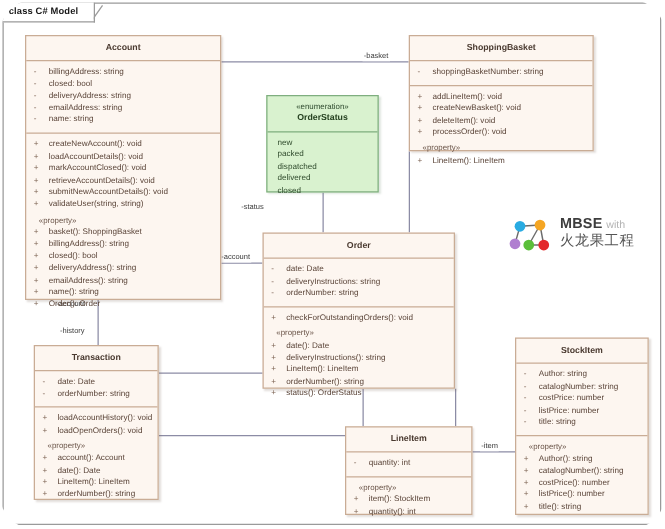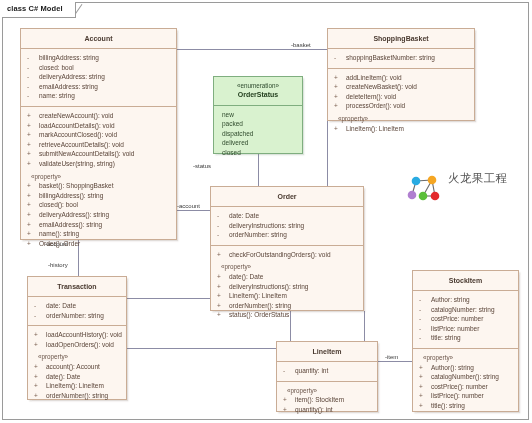--- a/index.html
+++ b/index.html
@@ -7,20 +7,21 @@
     padding: 0;
     background: #ffffff;
   }
   #canvas {
     position: relative;
     width: 532px;
     height: 423px;
     background: #ffffff;
     font-family: "Liberation Sans", sans-serif;
     overflow: hidden;
+    border-radius: 27px;
   }
 
   
   .frame {
     position: absolute;
     left: 2px;
     top: 2px;
     width: 527px;
     height: 418px;
     border: 1px solid #9a9a9a;
@@ -356,17 +357,20 @@
       <line x1="26" y1="8" x2="17" y2="24" stroke="#6b6b6b" stroke-width="1.1"></line>
       <line x1="26" y1="8" x2="29" y2="24" stroke="#6b6b6b" stroke-width="1.1"></line>
       <line x1="17" y1="24" x2="29" y2="24" stroke="#6b6b6b" stroke-width="1.1"></line>
       <circle cx="10" cy="9" r="4.3" fill="#29ABE2"></circle>
       <circle cx="26" cy="8" r="4.3" fill="#F5A623"></circle>
       <circle cx="6" cy="23" r="4.3" fill="#B07FD0"></circle>
       <circle cx="17" cy="24" r="4.3" fill="#5BBF3A"></circle>
       <circle cx="29" cy="24" r="4.3" fill="#E3292B"></circle>
     </svg>
     <div class="logo-text">
+      <div class="logo-line1">
+        <span class="logo-mbse">MBSE</span><span class="logo-with">with</span>
+      </div>
       <div class="logo-cn">火龙果工程</div>
     </div>
   </div>
 
 </div>
 
 </body></html>

